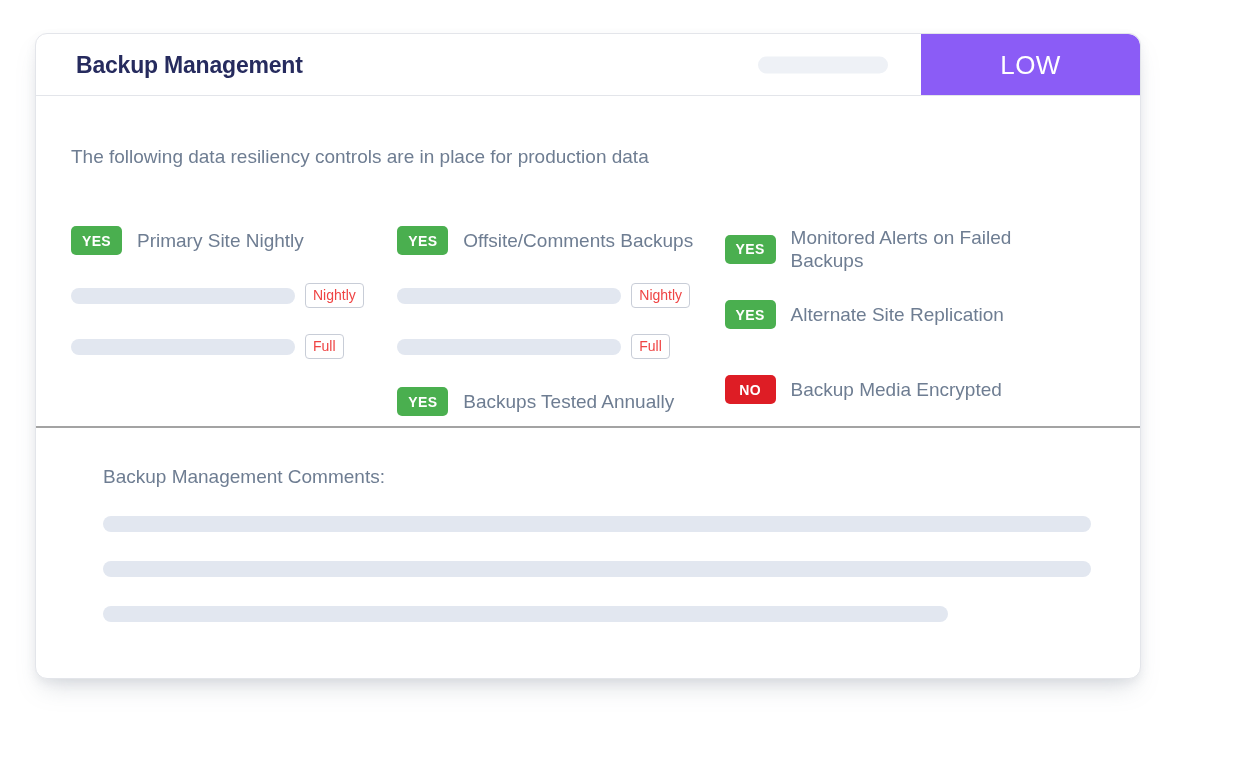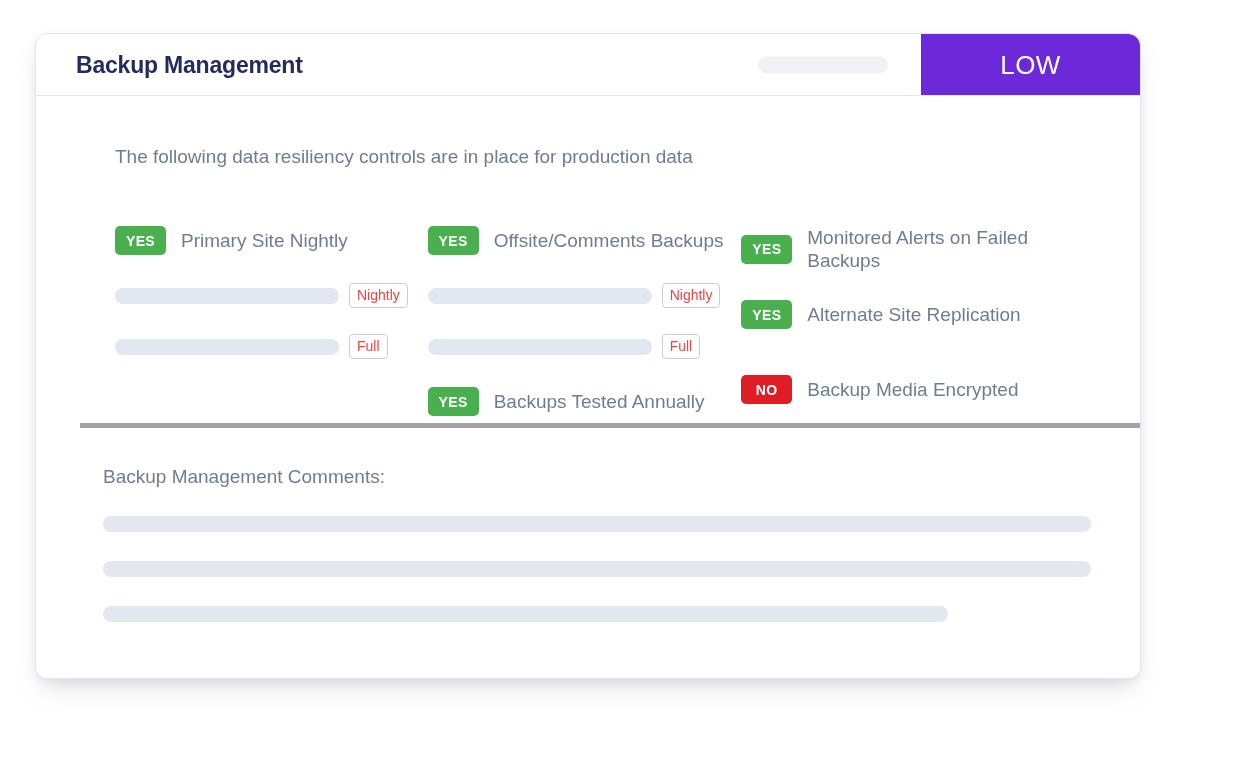--- a/index.html
+++ b/index.html
@@ -64,36 +64,35 @@
     background: #eef1f6;
     border-radius: 9px;
   }
 
   .severity-badge {
     position: absolute;
     right: 0;
     top: 0;
     width: 219px;
     height: 62px;
-    background: #6d28d9;
+    background: #8b5cf6;
     color: #ffffff;
     font-size: 26px;
     letter-spacing: 0.4px;
     display: flex;
     align-items: center;
     justify-content: center;
     border-radius: 0 11px 0 0;
   }
 
   
   .card-body {
     position: relative;
     height: 332px;
-    border-bottom: 5px solid #a3a3a3;
-    margin-left: 44px;
+    border-bottom: 2px solid #a3a3a3;
   }
 
   .body-intro {
     position: absolute;
     left: 35px;
     top: 50px;
     font-size: 19px;
     color: #6e7d92;
     white-space: nowrap;
   }

